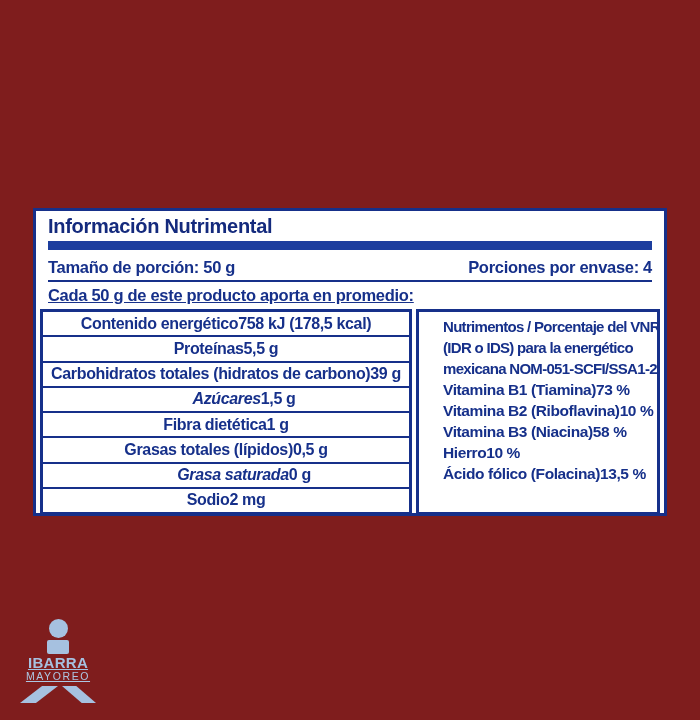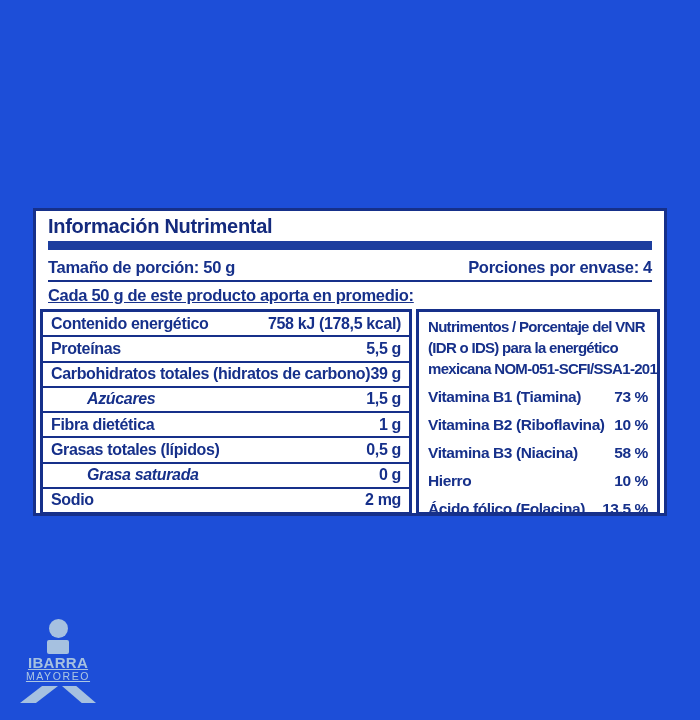--- a/index.html
+++ b/index.html
@@ -1,18 +1,18 @@
 <!DOCTYPE html>
 <html><head>
 <meta charset="utf-8">
 <style>
   * { margin:0; padding:0; box-sizing:border-box; }
   html,body { background:#ffffff; }
   body { width:700px; height:720px; font-family:"Liberation Sans", sans-serif; }
-  .page { position:relative; width:700px; height:720px; background:#1d4ed8; overflow:hidden; }
+  .page { position:relative; width:700px; height:720px; background:#7f1d1d; overflow:hidden; }
 
   
   .panel {
     position:absolute; left:33px; top:208px; width:634px; height:308px;
     border:3px solid #16308a; background:#fff; color:#16308a;
   }
   .head { padding:0 12px; }
   .title {
     margin-top:3px; font-size:20px; font-weight:700; letter-spacing:-0.3px;
     line-height:24px; color:#142a7d;
@@ -26,36 +26,36 @@
   .note {
     padding:3px 0 4px 0; font-size:16.5px; font-weight:700;
     letter-spacing:-0.3px; line-height:20px;text-decoration:underline;
   }
   .columns {
     display:flex; gap:4px; margin:0 4px 4px 4px; height:206px;
   }
   .box { border:3px solid #16308a; background:#fff; }
   .left-box { width:372px; display:flex; flex-direction:column; }
   .nrow {
-    flex:1; display:flex; justify-content:space-between; align-items:center;
+    flex:1; display:flex; justify-content:center; align-items:center;
     padding:0 8px; border-bottom:2px solid #16308a;
     font-size:16px; font-weight:700; letter-spacing:-0.35px; white-space:nowrap;
   }
   .nrow:last-child { border-bottom:none; }
   .nname.indent { padding-left:36px;font-style:italic; }
   .nval { text-align:right; }
-  .right-box { flex:1; padding:3px 9px; overflow:hidden; }
+  .right-box { flex:1; padding:3px 24px; overflow:hidden; }
   .vnr-header { padding-top:1px; }
   .vnr-header div {
     font-size:15px; font-weight:700; letter-spacing:-0.7px;
     line-height:21px; white-space:nowrap;
   }
   .vrow {
-    display:flex; justify-content:space-between; align-items:baseline;
-    margin-top:7px; font-size:15.5px; font-weight:700;
+    display:flex; align-items:baseline;
+    font-size:15.5px; font-weight:700;
     letter-spacing:-0.4px; line-height:21px; white-space:nowrap;
   }
 
   
   .wm { position:absolute; left:18px; top:615px; width:80px; height:92px; color:#a6c1e0; }
   .wm-circle {
     position:absolute; left:31px; top:4px; width:19px; height:19px;
     border-radius:50%; background:#a6c1e0;
   }
   .wm-square {

